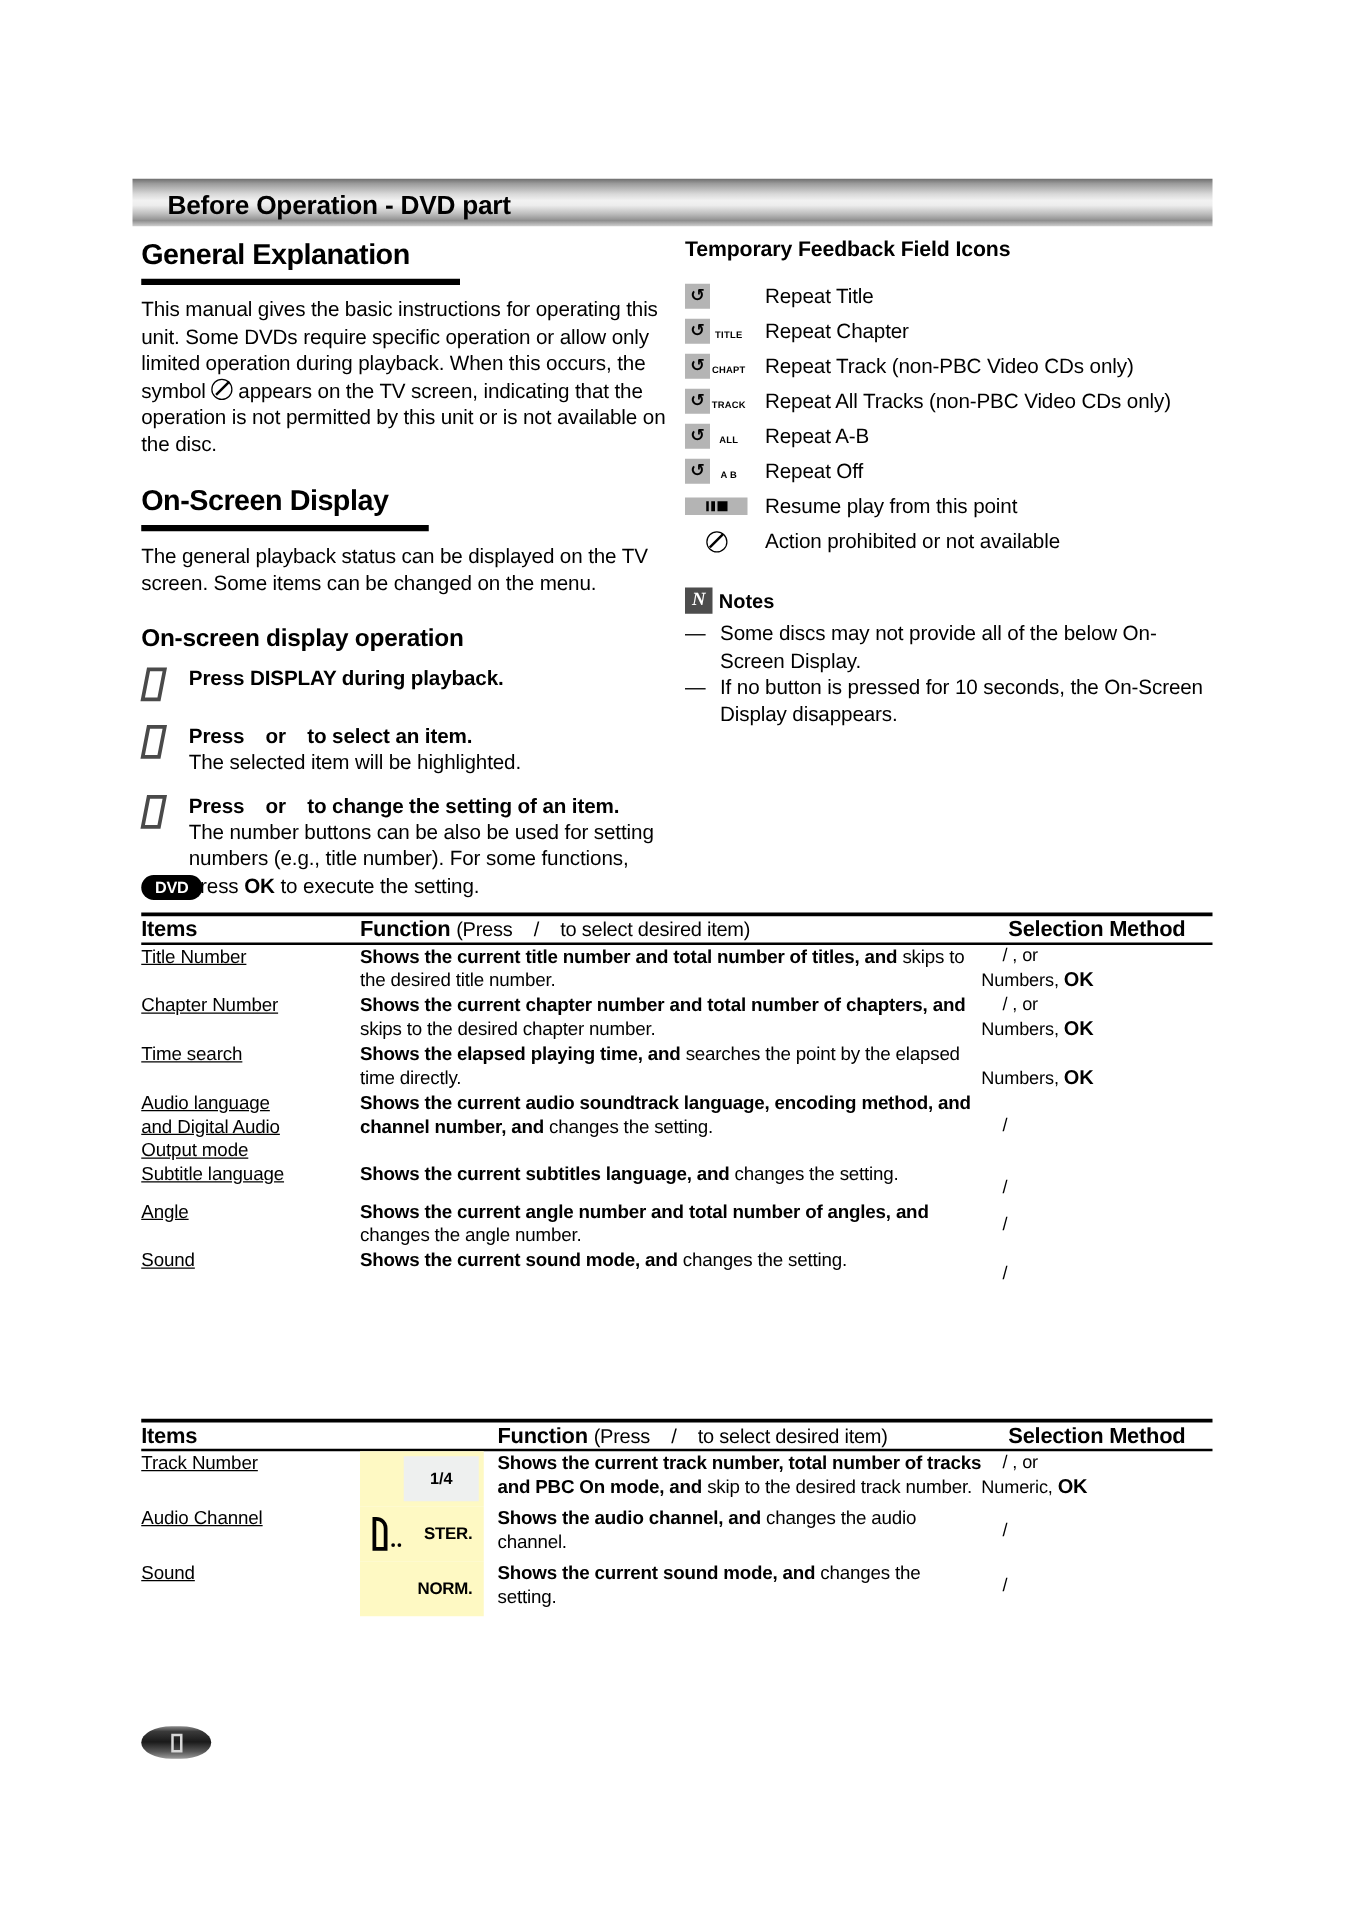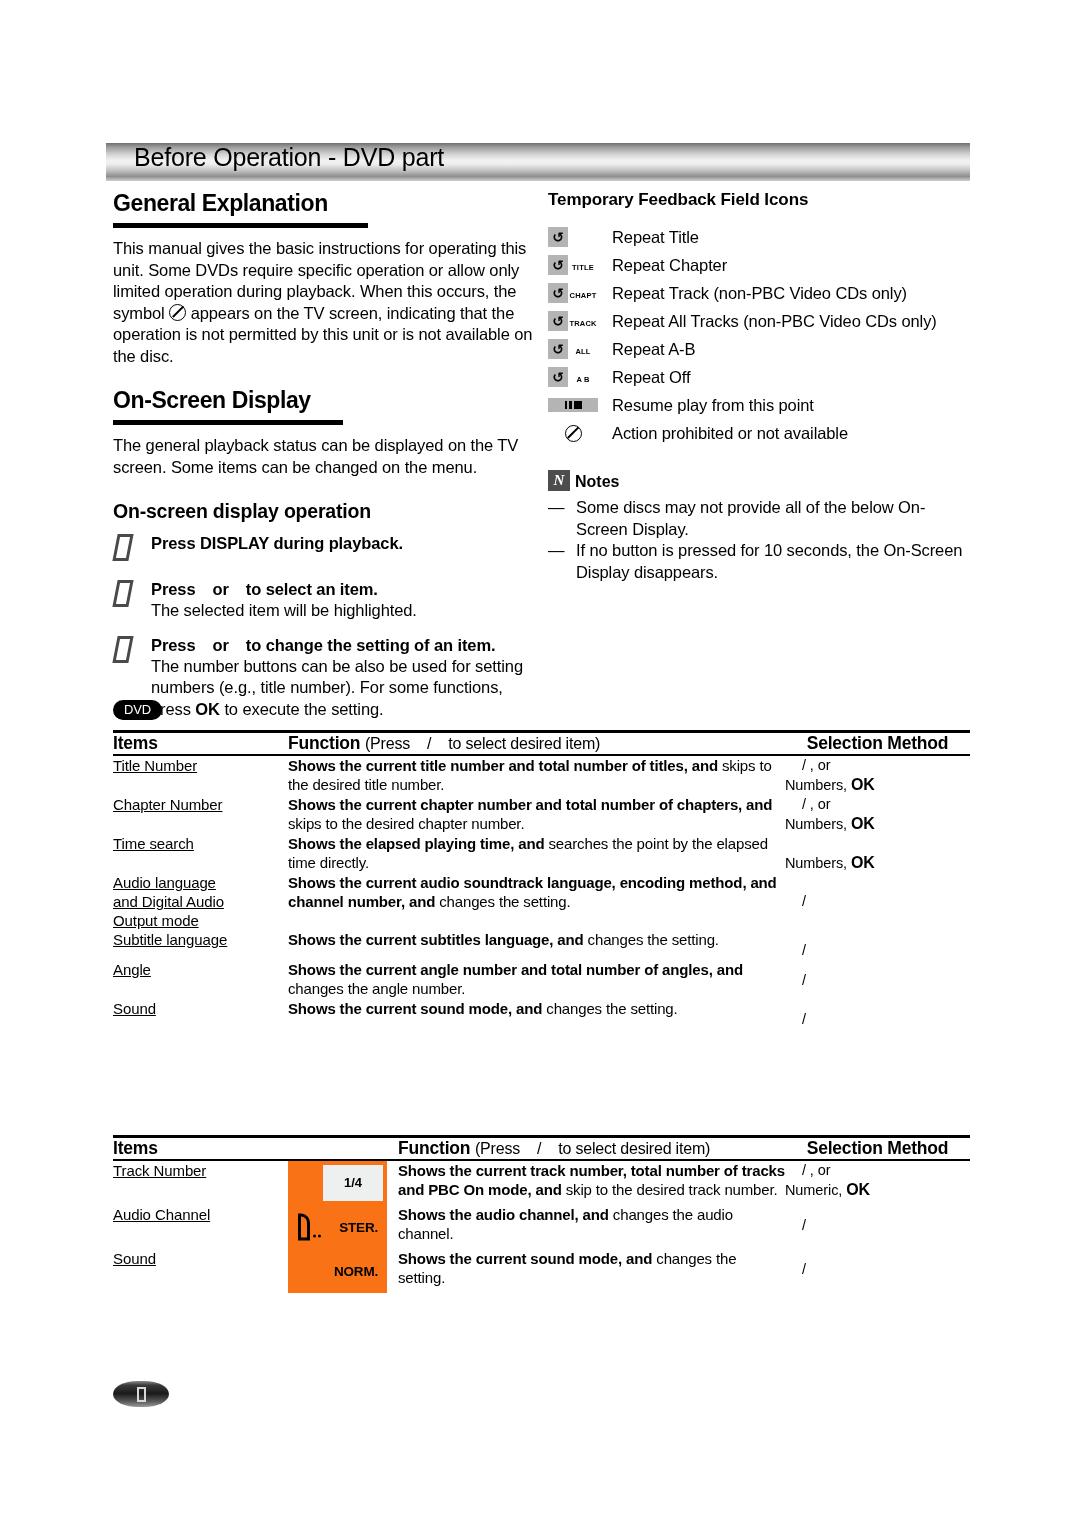--- a/index.html
+++ b/index.html
@@ -36,23 +36,23 @@
         #d8d8d8 32%,
         #f2f2f2 46%,
         #ededed 56%,
         #bdbdbd 74%,
         #8f8f8f 88%,
         #cfcfcf 100%);
   }
   .banner-title {
     position: absolute;
     left: 28px;
-    top: 0;
-    font-size: 25px;
-    font-weight: normal;
+    top: 10px;
+    font-size: 21px;
+    font-weight: bold;
     letter-spacing: -0.2px;
     color: #000;
     white-space: nowrap;
   }
 
   
   .col-left  { position: absolute; left: 113px; top: 190px; width: 428px; }
   .col-right { position: absolute; left: 548px; top: 190px; width: 424px; }
 
   
@@ -244,21 +244,21 @@
     left: 0; top: 0;
   }
 
   
   .badge-pill {
     display: inline-block;
     background: #000;
     color: #fff;
     border-radius: 10px;
     font-size: 13px;
-    font-weight: normal;
+    font-weight: bold;
     padding: 2px 11px 3px 11px;
     letter-spacing: -0.2px;
     line-height: 15px;
     margin-right: 10px;
   }
 
   
   .tbl-wrap { position: absolute; left: 113px; width: 857px; }
   .rule-thick { height: 3px; background: #000; }
   .rule-thin  { height: 1.6px; background: #000; }
@@ -291,21 +291,21 @@
   .td-item { font-size: 15px; line-height: 19px; letter-spacing: -0.1px; text-decoration: underline; }
   .td-fn   { font-size: 15px; line-height: 19.5px; letter-spacing: -0.15px; }
   .td-fn b { font-weight: bold; }
   .td-sel  { font-size: 14.5px; line-height: 19px; text-align: left; letter-spacing: -0.1px; }
   .td-sel b { font-weight: bold; font-size: 16px; }
 
   
   .osd {
     width: 99px;
     height: 44px;
-    background: #f97316;
+    background: #fef9c3;
     position: relative;
     box-sizing: border-box;
     text-align: right;
   }
   .osd-inner-light {
     position: absolute;
     right: 4px; top: 4px;
     width: 60px; height: 36px;
     background: #eef0ef;
     display: flex; align-items: center; justify-content: center;

